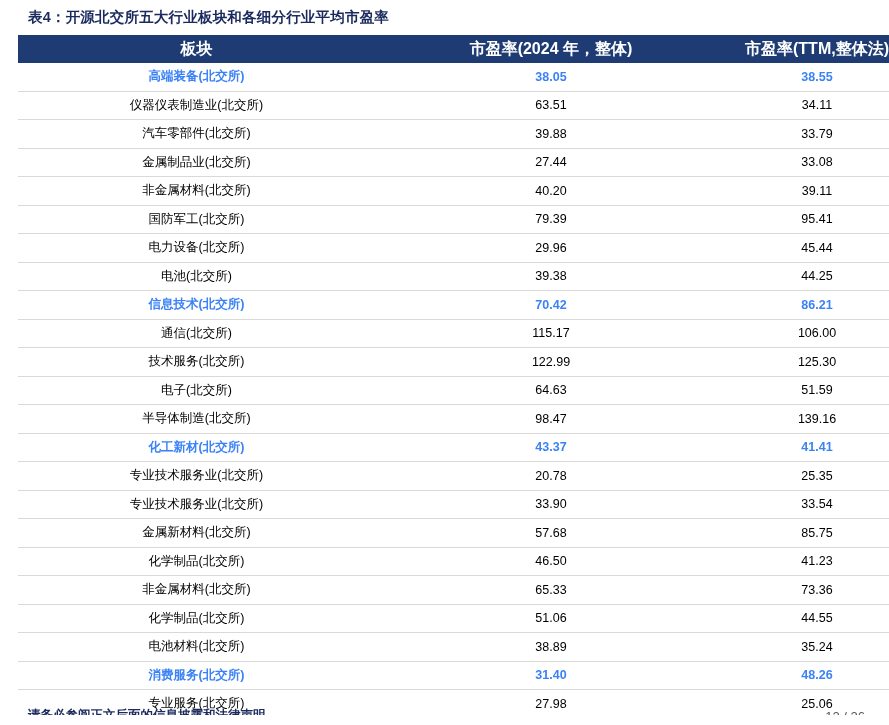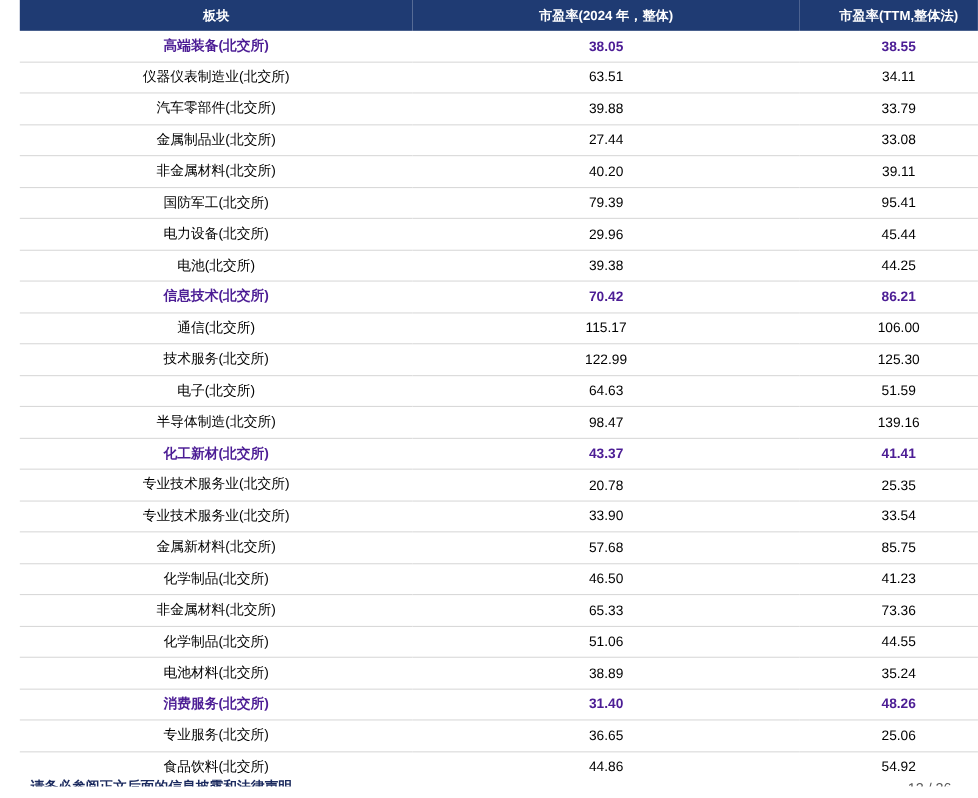--- a/index.html
+++ b/index.html
@@ -31,21 +31,21 @@
     white-space: nowrap;
   }
   table.main-table {
     border-collapse: collapse;
     width: 853px;
     table-layout: fixed;
   }
   table.main-table th {
     background: #1f3b73;
     color: #ffffff;
-    font-size: 12px;
+    font-size: 16px;
     font-weight: bold;
     height: 24px;
     padding: 2px 6px;
     text-align: center;
     border: none;
   }
   table.main-table th.col-sector { width: 345px; }
   table.main-table th.col-pe2024 { width: 340px; }
   table.main-table th.col-pettm { width: 168px; }
 
@@ -53,21 +53,21 @@
     font-size: 12.5px;
     height: 25.5px;
     padding: 1px 6px;
     text-align: center;
     border-bottom: 1px solid #d9d9d9;
     color: #000000;
     white-space: nowrap;
     overflow: hidden;
   }
   table.main-table tr.row-group td {
-    color: #4c1d95;
+    color: #3b82f6;
     font-weight: bold;
   }
   table.main-table tr:last-child td {
     border-bottom: none;
   }
   .footer {
     position: absolute;
     left: 18px;
     right: 18px;
     bottom: 0;
@@ -98,20 +98,21 @@
     height: 10px;
     background: #ffffff;
     pointer-events: none;
   }
 </style>
 </head>
 <body>
 
 <div class="page">
 
+  <div class="table-caption">表4：开源北交所五大行业板块和各细分行业平均市盈率</div>
 
   <table class="main-table">
     <thead>
       <tr>
         <th class="col-sector">板块</th>
         <th class="col-pe2024">市盈率(2024 年，整体)</th>
         <th class="col-pettm">市盈率(TTM,整体法)</th>
       </tr>
     </thead>
     <tbody id="table-body">
@@ -220,21 +221,21 @@
           <td>38.89</td>
           <td>35.24</td>
         </tr>
         <tr class="row-group">
           <td>消费服务(北交所)</td>
           <td>31.40</td>
           <td>48.26</td>
         </tr>
         <tr class="row-detail">
           <td>专业服务(北交所)</td>
-          <td>36.65</td>
+          <td>27.98</td>
           <td>25.06</td>
         </tr>
         <tr class="row-detail">
           <td>食品饮料(北交所)</td>
           <td>44.86</td>
           <td>54.92</td>
         </tr>
       </tbody>
   </table>
 

